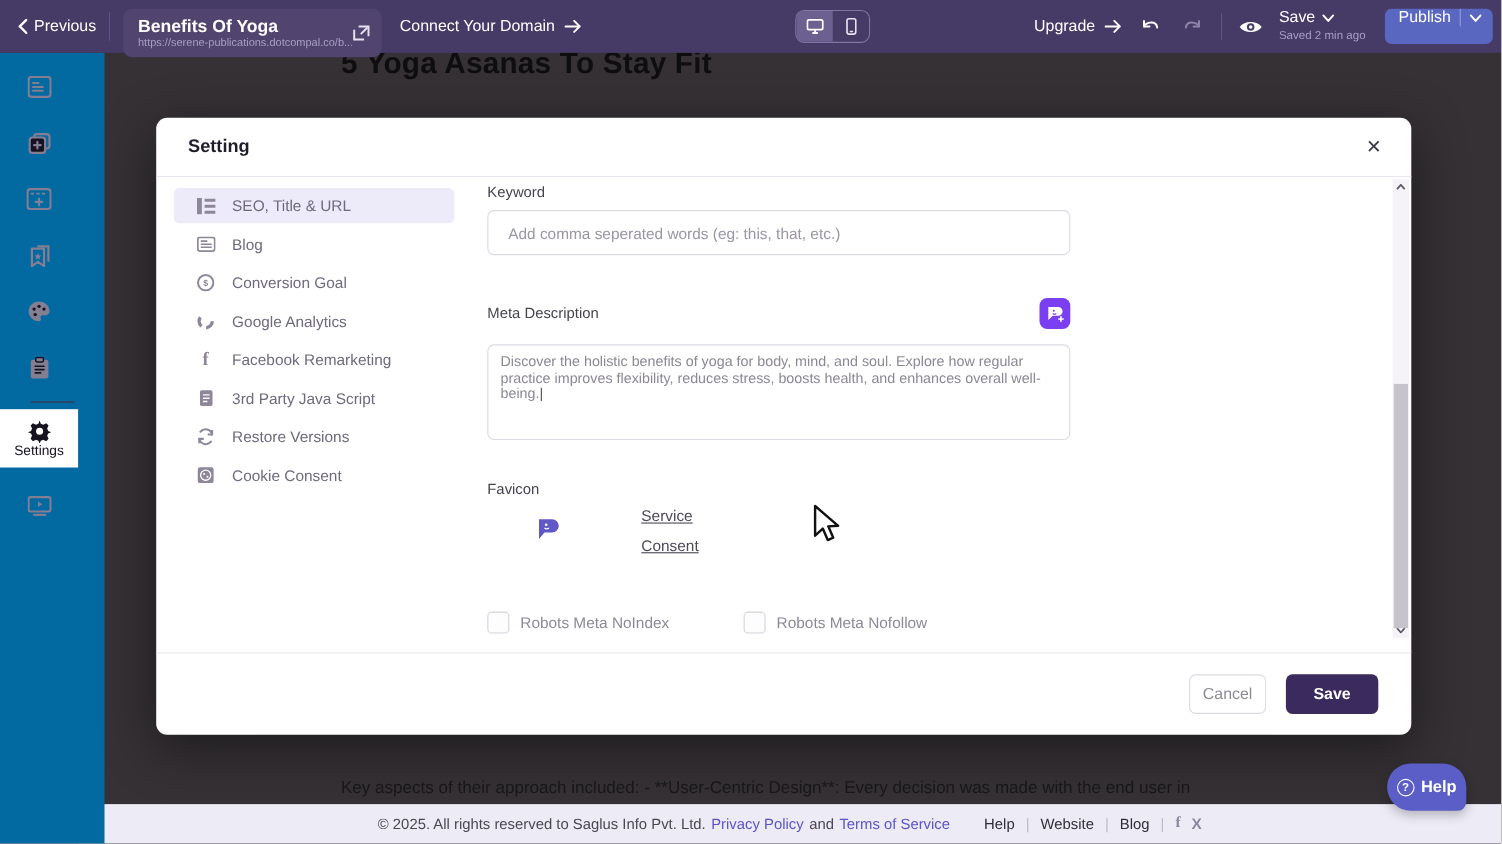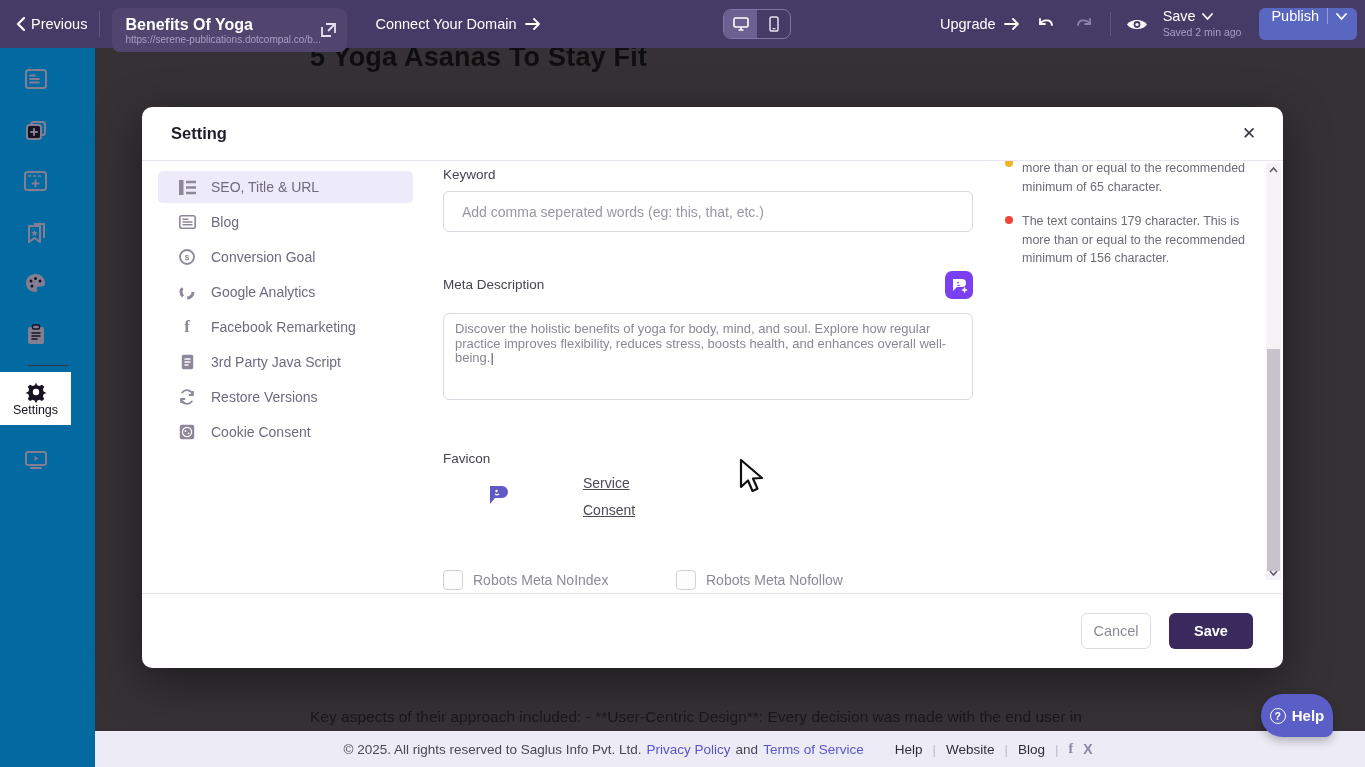--- a/index.html
+++ b/index.html
@@ -8,21 +8,21 @@
 
   
   .topbar { position:absolute; left:0; top:0; width:1365px; height:48px; background:#463a67; display:flex; align-items:center; z-index:5; }
   .tb-left { display:flex; align-items:center; height:100%; }
   .prev { display:flex; align-items:center; gap:6px; color:#fff; font-size:14.5px; margin-left:16px; cursor:pointer; }
   .tb-divider { width:1px; height:26px; background:#5e538a; margin:0 12px; }
   .site-pill { width:235px; height:44px; margin-top:12px; background:#51456f; border-radius:8px; display:flex; align-items:center; padding:0 10px 0 13px; position:relative; }
   .site-pill .tcol { flex:1; overflow:hidden; }
   .site-title { color:#fff; font-size:16px; font-weight:bold; line-height:19px; white-space:nowrap; }
   .site-url { color:#a89fc2; font-size:10px; line-height:12px; white-space:nowrap; }
-  .connect { display:flex; align-items:center; gap:8px; color:#fff; font-size:14.5px; margin-left:28px; cursor:pointer; }
+  .connect { display:flex; align-items:center; gap:8px; color:#fff; font-size:14.5px; margin-left:16px; cursor:pointer; }
   .device-toggle { position:absolute; left:723px; top:9px; height:30px; border:1px solid #8075a3; border-radius:8px; display:flex; overflow:hidden; }
   .seg { width:33px; height:100%; display:flex; align-items:center; justify-content:center; }
   .seg.active { background:#6b608f; }
   .tb-right { position:absolute; right:8px; top:0; height:48px; display:flex; align-items:center; gap:14px; }
   .upgrade { display:flex; align-items:center; gap:8px; color:#fff; font-size:14.5px; cursor:pointer; }
   .icon-btn { display:flex; align-items:center; justify-content:center; width:24px; height:24px; cursor:pointer; }
   .tb-divider2 { width:1px; height:24px; background:#5e538a; }
   .save-block { display:flex; flex-direction:column; line-height:14px; margin-right:4px; cursor:pointer; }
   .save-line { color:#fff; font-size:14.5px; display:flex; align-items:center; gap:6px; }
   .saved-ago { color:#a79fc4; font-size:10.5px; margin-top:2px; white-space:nowrap; }
@@ -68,21 +68,21 @@
   .m-form { position:absolute; left:301px; top:0; width:530px; }
   .f-label { font-size:13.5px; color:#474350; }
   .kw-label { margin-top:6px; }
   .kw-input { margin-top:9px; width:530px; height:41px; border:1px solid #dcd9e3; border-radius:6px; padding:0 18px; font-size:14px; color:#3c3946; font-family:"Liberation Sans", sans-serif; outline:none; background:#fff; }
   .kw-input::placeholder { color:#9a96a4; }
   .meta-row { margin-top:39px; position:relative; height:28px; }
   .meta-row .f-label { position:absolute; left:0; top:6px; }
   .ai-icon { position:absolute; right:0; top:0; width:28px; height:28px; background:#7b3ff2; border-radius:7px; display:flex; align-items:center; justify-content:center; cursor:pointer; }
   .meta-box { margin-top:14px; width:530px; height:87px; border:1px solid #dcd9e3; border-radius:6px; padding:8px 11px; font-size:13px; line-height:14.5px; color:#8b8795; cursor:text; }
   .caret { color:#55515e; }
-  .fav-label { margin-top:51px; }
+  .fav-label { margin-top:37px; }
   .fav-row { position:relative; height:96px; }
   .fav-img { position:absolute; left:45px; top:18px; }
   .fav-links { position:absolute; left:140px; top:9px; display:flex; flex-direction:column; gap:11px; }
   .fav-links a { color:#4d4957; font-size:14px; text-decoration:underline; cursor:pointer; }
   .cb-row { position:relative; height:22px; margin-top:8px; }
   .cb-item { position:absolute; top:0; display:flex; align-items:center; gap:10px; cursor:pointer; }
   .cb-item.second { left:233px; }
   .cb-box { width:20px; height:20px; border:1px solid #d4d1dc; border-radius:4px; background:#fdfdfe; }
   .cb-label { font-size:14px; color:#8d8999; white-space:nowrap; }
 
@@ -401,30 +401,20 @@
             <span class="cb-box"></span>
             <span class="cb-label">Robots Meta NoIndex</span>
           </div>
           <div class="cb-item second">
             <span class="cb-box"></span>
             <span class="cb-label">Robots Meta Nofollow</span>
           </div>
         </div>
       </div>
 
-      <div class="m-feedback">
-        <div class="fb-item first">
-          <span class="fb-dot" style="background:#f0b429"></span>
-          <span class="fb-text">more than or equal to the recommended minimum of 65 character.</span>
-        </div>
-        <div class="fb-item second">
-          <span class="fb-dot" style="background:#f04438"></span>
-          <span class="fb-text">The text contains 179 character. This is more than or equal to the recommended minimum of 156 character.</span>
-        </div>
-      </div>
 
       <div class="m-scroll">
         <div class="sc-arrow">
           <svg width="9" height="6" viewBox="0 0 9 6">
               <polyline points="1,5 4.5,1 8,5" fill="none" stroke="#5f5b68" stroke-width="1.6"></polyline>
             </svg>
         </div>
         <div class="sc-track">
           <div class="sc-thumb"></div>
         </div>

